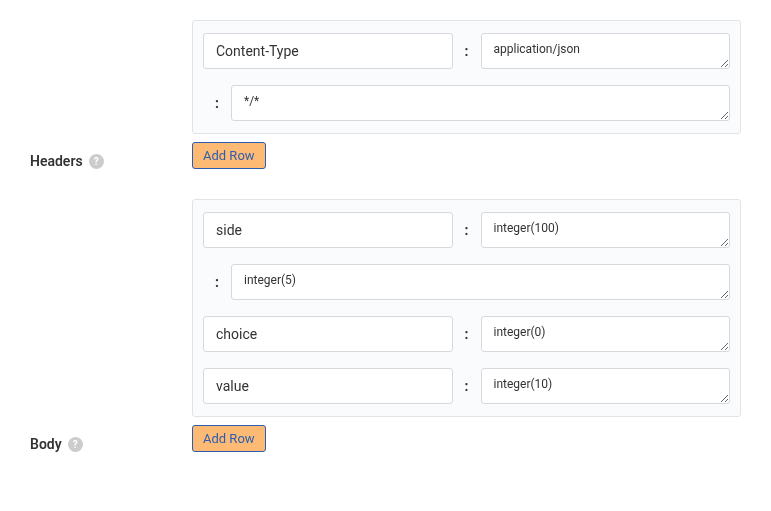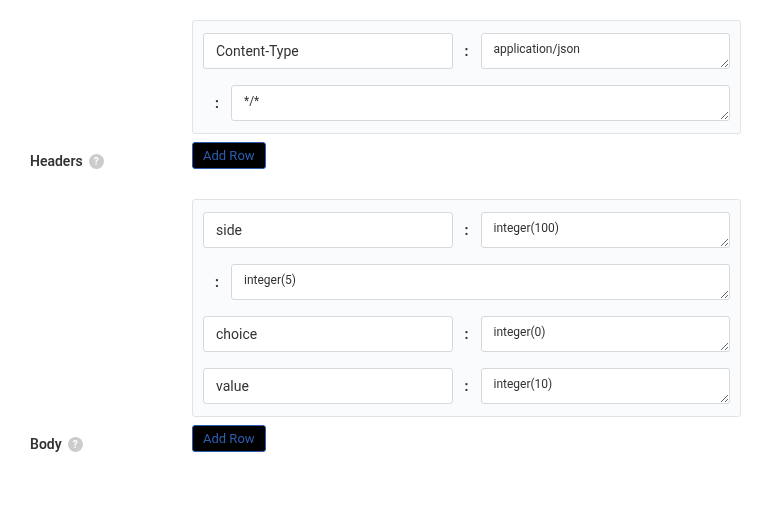--- a/index.html
+++ b/index.html
@@ -90,21 +90,21 @@
       line-height: 1.4;
     }
     .add-row-wrap {
       margin-top: 8px;
     }
     .add-row-btn {
       display: inline-block;
       padding: 5px 10px;
       border: 1px solid #2d5db0;
       border-radius: 3px;
-      background: #000000;
+      background: #fdba74;
       color: #2d5db0;
       font-size: 13px;
       font-family: inherit;
       cursor: pointer;
     }
   </style>
 </head>
 <body>
 
 <div class="section">

